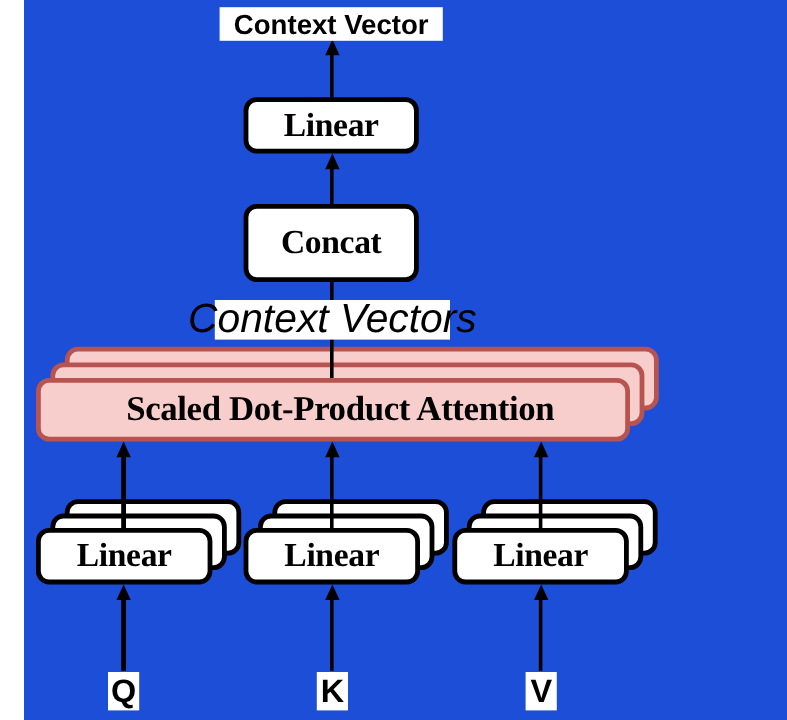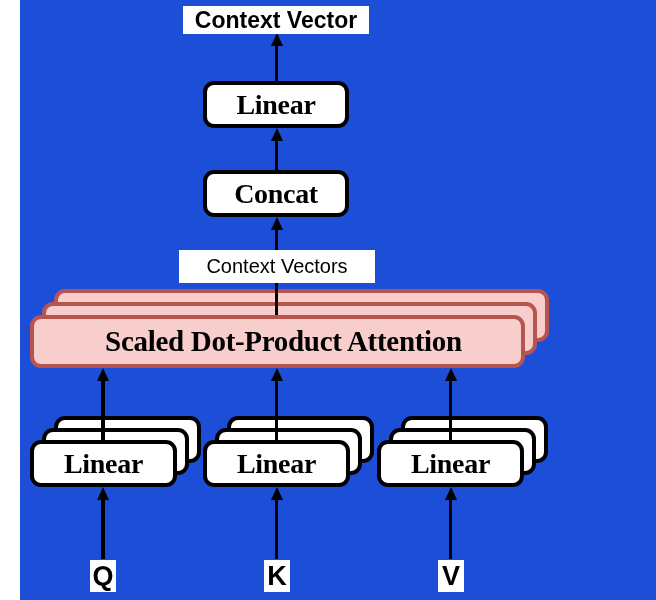--- a/index.html
+++ b/index.html
@@ -67,26 +67,26 @@
   <div class="lbl" style="left:163px; top:6px; width:186px; height:28px; font-size:23px; font-weight:bold;">Context Vector</div>
 
   <div class="ahead" style="left:250.5px; top:33px;"></div>
   <div class="vline" style="left:254.75px; top:45px; height:37px;"></div>
 
   <div class="box" style="left:183px; top:81px; width:146px; height:47px;">Linear</div>
 
   <div class="ahead" style="left:250.5px; top:128px;"></div>
   <div class="vline" style="left:254.75px; top:140px; height:31px;"></div>
 
-  <div class="box" style="left:183px; top:170px; width:146px; height:47px;">Concat</div>
+  <div class="box" style="left:183px; top:170px; width:146px; height:65px;">Concat</div>
 
   <div class="ahead" style="left:250.5px; top:217px;"></div>
   <div class="vline" style="left:254.75px; top:229px; height:89px;"></div>
 
-  <div class="lbl" style="left:159px; top:250px; width:196px; height:33px; font-size:20px;">Context Vectors</div>
+  <div class="lbl" style="left:159px; top:250px; width:196px; height:33px; font-size:34px;font-style:italic;">Context Vectors</div>
 
   <div class="box pink back" style="left:34px; top:289px; width:495px; height:53px;"></div>
   <div class="box pink back" style="left:22px; top:302px; width:495px; height:53px;"></div>
   <div class="box pink" style="left:10px; top:315px; width:495px; height:53px; font-size:29px;">Scaled Dot-Product Attention</div>
 
   <div class="ahead" style="left:77px; top:368px;"></div>
   <div class="vline" style="left:81.25px; top:380px; height:62px;"></div>
   <div class="ahead" style="left:250.5px; top:368px;"></div>
   <div class="vline" style="left:254.75px; top:380px; height:62px;"></div>
   <div class="ahead" style="left:424.5px; top:368px;"></div>

